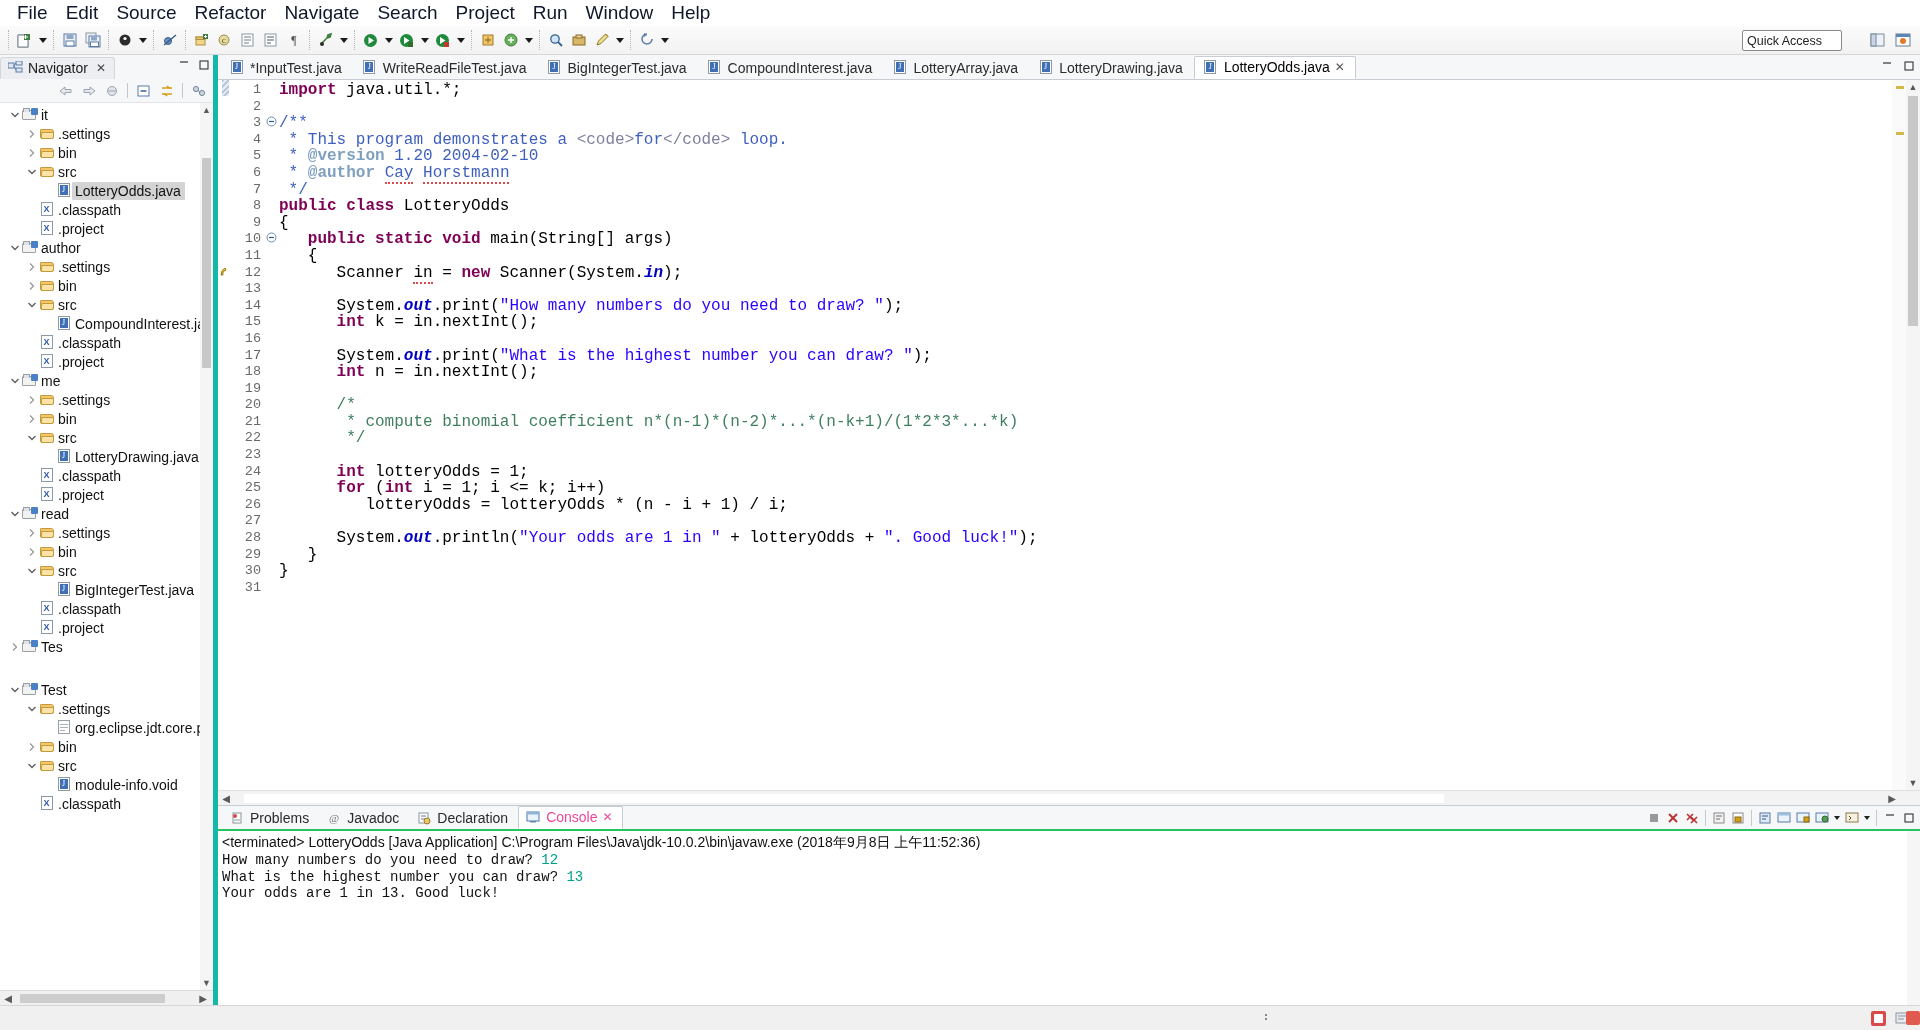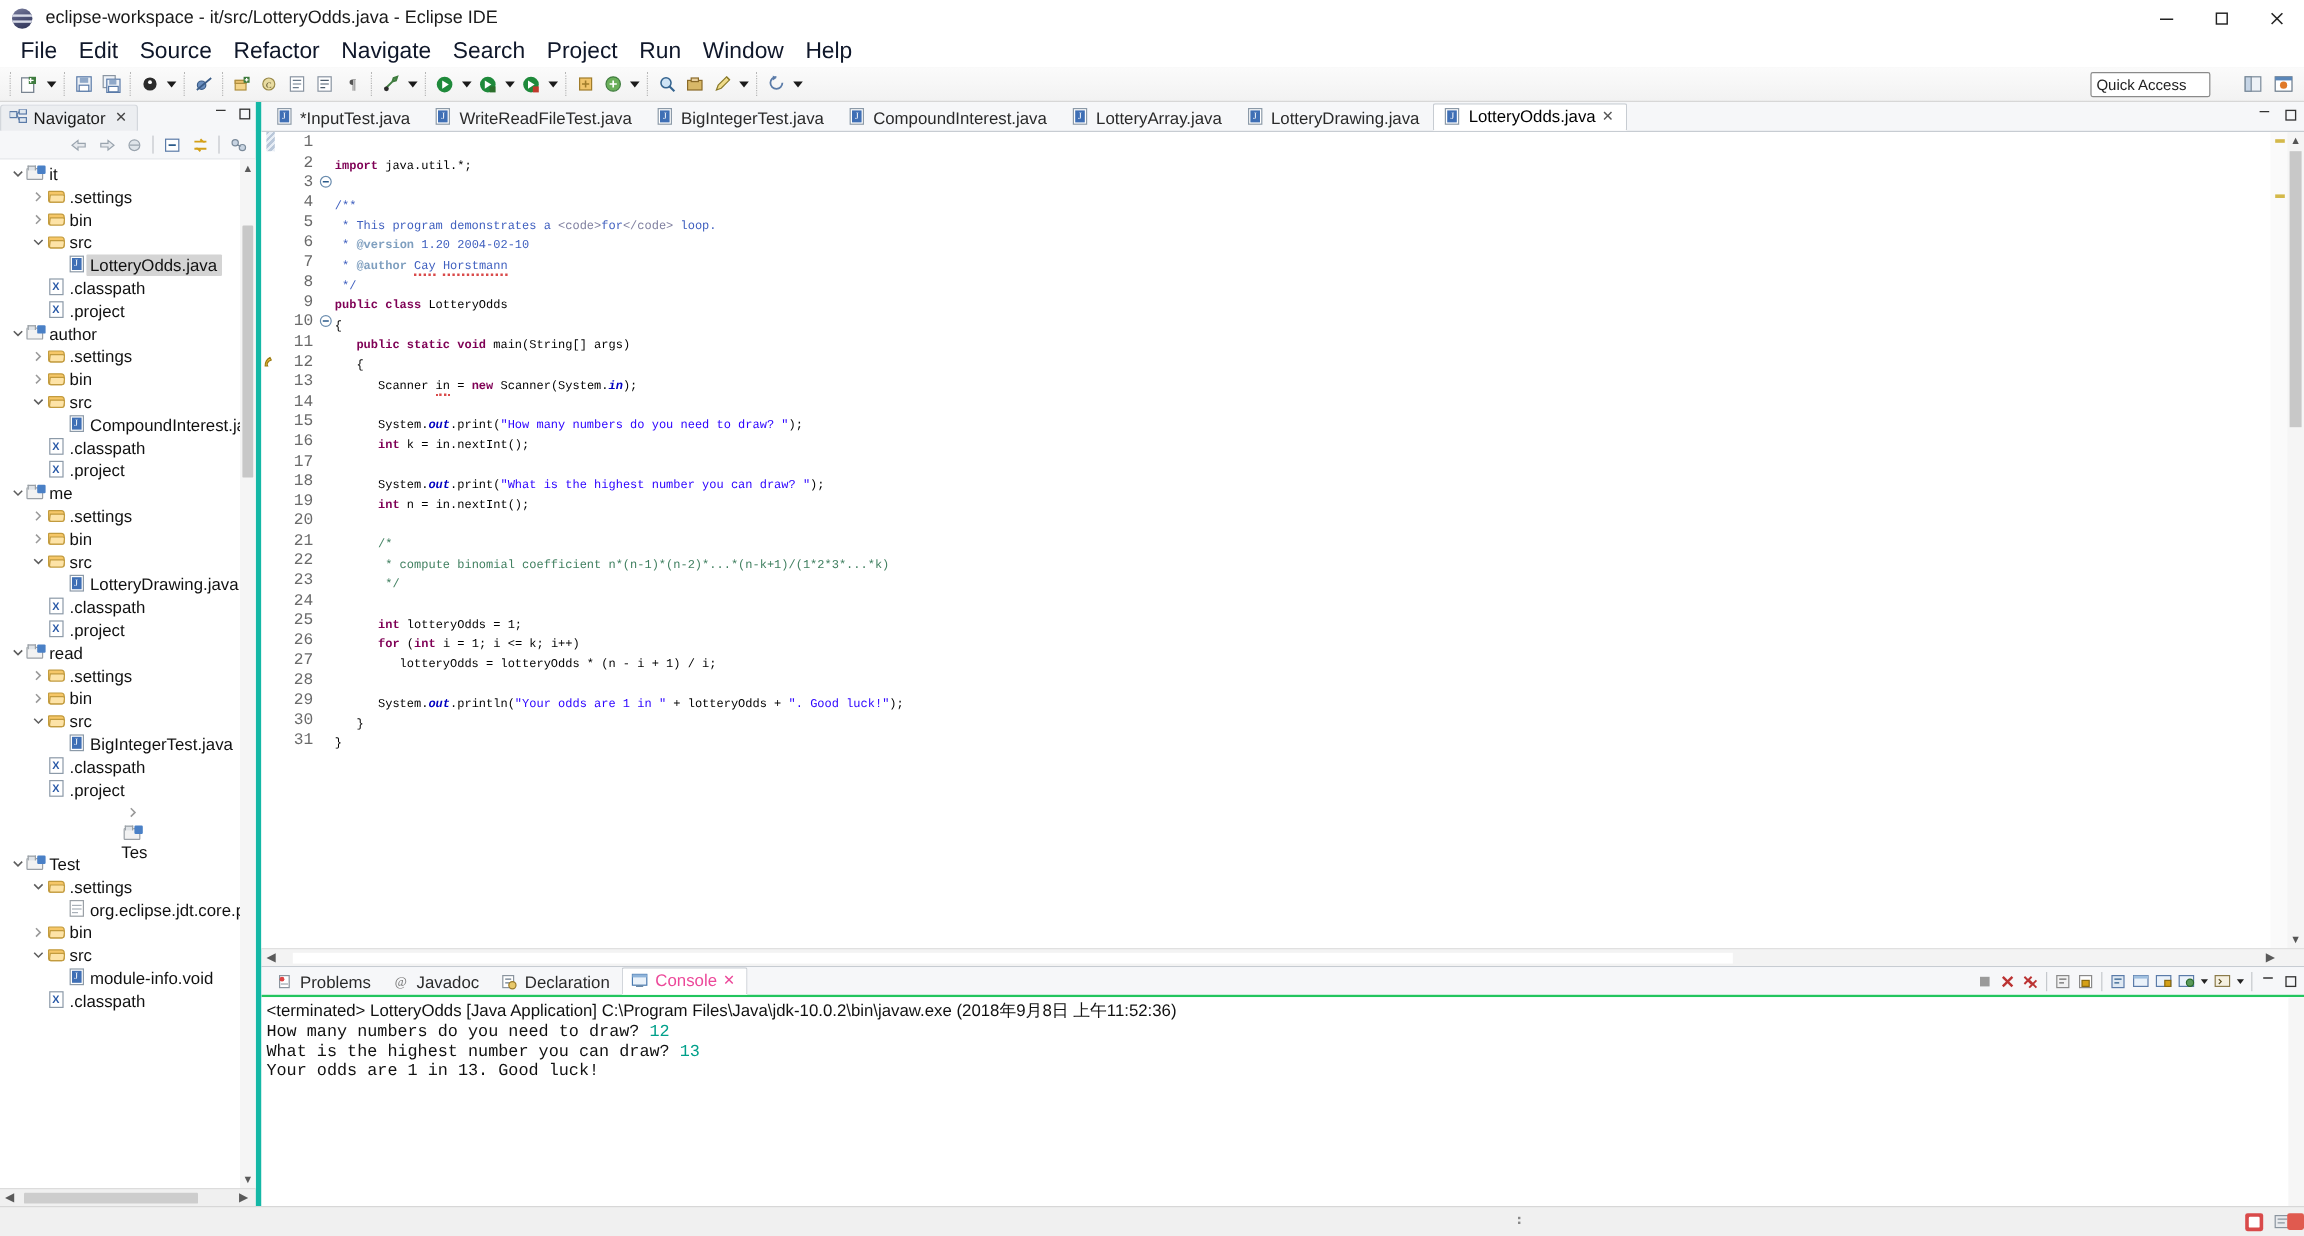--- a/index.html
+++ b/index.html
@@ -299,24 +299,23 @@
   .line-numbers {
     width: 32px; text-align: right; padding-right: 5px;
     font-family: "Liberation Mono", monospace; font-size: 13.5px;
     color: #6a6a6a; flex: none; padding-top: 2px;
     background: #ffffff;
   }
   .ln { height: 16.6px; line-height: 16.6px; position: relative; }
   .fold-col { width: 13px; flex:none; position: relative; background:#fff; }
   .code-area {
     flex: 1; position: relative; overflow: hidden;
-    font-family: "Liberation Mono", monospace; font-size: 10px;
+    font-family: "Liberation Mono", monospace; font-size: 16px;
     padding-top: 2px; background: #ffffff;
     white-space: pre;
-    margin-top: 20px;
   }
   .cl { height: 16.6px; line-height: 16.6px; color: #000; }
   .kw { color: #7f0055; font-weight: bold; }
   .str { color: #2a00ff; }
   .cmt { color: #3f7f5f; }
   .jdoc { color: #3f5fbf; }
   .jdoc-tag { color: #7f9fbf; font-weight: bold; }
   .jdoc-html { color: #7f7f9f; }
   .stat { font-style: italic; font-weight: bold; color: #0000c0; }
   .spell { border-bottom: 2px dotted #d94a4a; }
@@ -395,44 +394,20 @@
   .red-marker {
     position: absolute; right: 0; top: 0; width: 16px; height: 16px;
     background: #e05a4f; border-radius: 2px;
   }
 </style>
 </head>
 <body>
 
 <div id="app">
 
-  <div class="titlebar">
-    <div class="title-icon">
-      <div class="globe"></div>
-    </div>
-    <div class="title-text">eclipse-workspace - it/src/LotteryOdds.java - Eclipse IDE</div>
-    <div class="win-buttons">
-      <div class="win-btn">
-        <svg width="13" height="13" viewBox="0 0 13 13">
-            <line x1="1" y1="7" x2="12" y2="7" stroke="#222" stroke-width="1.2"></line>
-          </svg>
-      </div>
-      <div class="win-btn">
-        <svg width="13" height="13" viewBox="0 0 13 13">
-            <rect x="2" y="2" width="9" height="9" fill="none" stroke="#222" stroke-width="1.2"></rect>
-          </svg>
-      </div>
-      <div class="win-btn close">
-        <svg width="13" height="13" viewBox="0 0 13 13">
-            <line x1="2" y1="2" x2="11" y2="11" stroke="#222" stroke-width="1.3"></line>
-            <line x1="11" y1="2" x2="2" y2="11" stroke="#222" stroke-width="1.3"></line>
-          </svg>
-      </div>
-    </div>
-  </div>
 
   <div class="menubar">
     <div class="menu-item">File</div>
     <div class="menu-item">Edit</div>
     <div class="menu-item">Source</div>
     <div class="menu-item">Refactor</div>
     <div class="menu-item">Navigate</div>
     <div class="menu-item">Search</div>
     <div class="menu-item">Project</div>
     <div class="menu-item">Run</div>
@@ -1024,21 +999,21 @@
           <div class="tree-row" style="padding-left: 25px;">
             <span class="twisty"></span>
             <span class="ic">
               <span class="icon-xfile">
                 <span class="page"></span>
                 <span class="x">X</span>
               </span>
             </span>
             <span class="tree-label">.project</span>
           </div>
-          <div class="tree-row" style="padding-left: 8px; flex-direction: column;">
+          <div class="tree-row" style="padding-left: 8px;">
             <span class="twisty">
               <svg width="10" height="10" viewBox="0 0 10 10">
                 <path d="M3 1.5 L6.5 5 L3 8.5" stroke="#9a9a9a" stroke-width="1.3" fill="none"></path>
               </svg>
             </span>
             <span class="ic">
               <span class="icon-project">
                 <span class="back"></span>
                 <span class="tab"></span>
                 <span class="j"></span>

